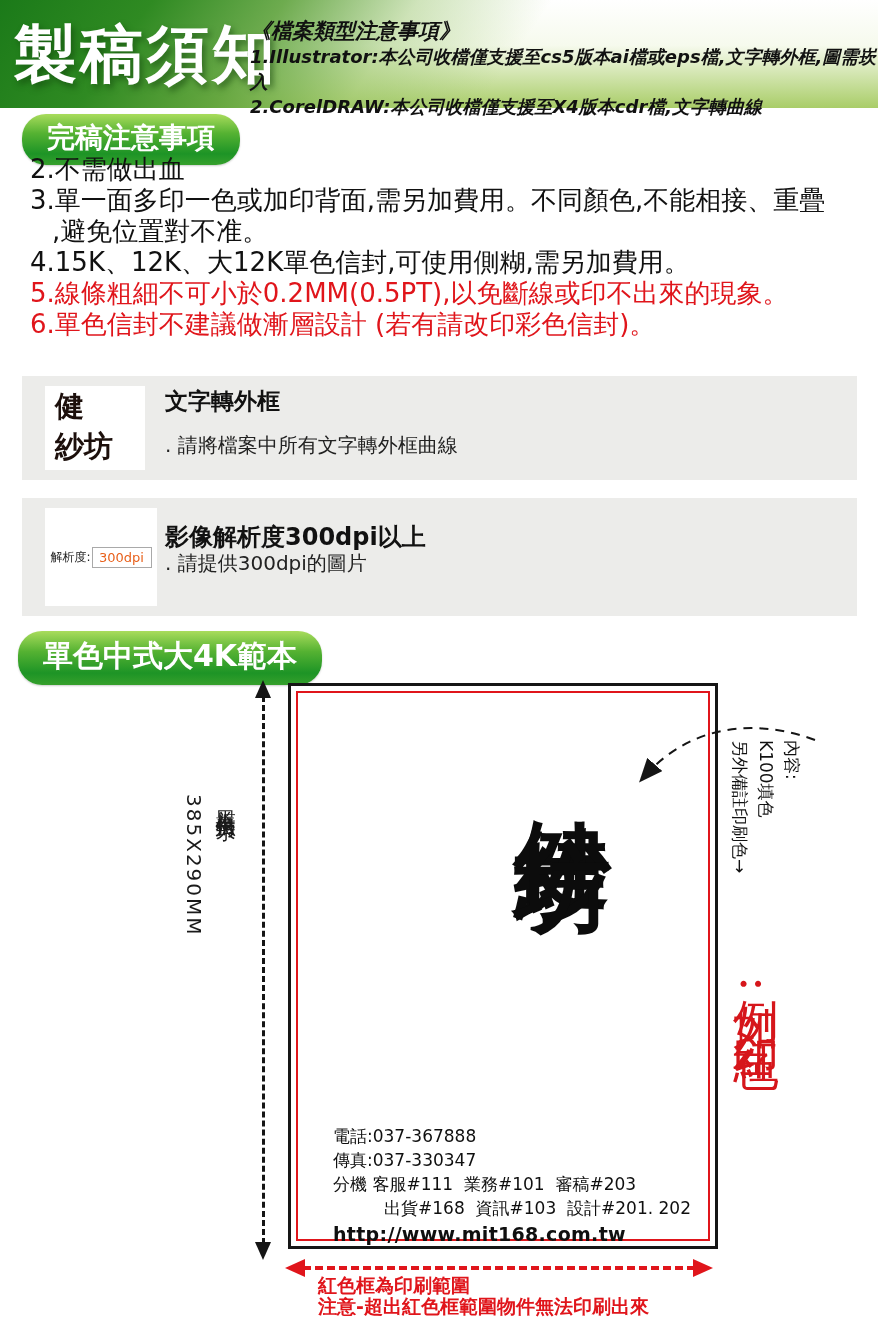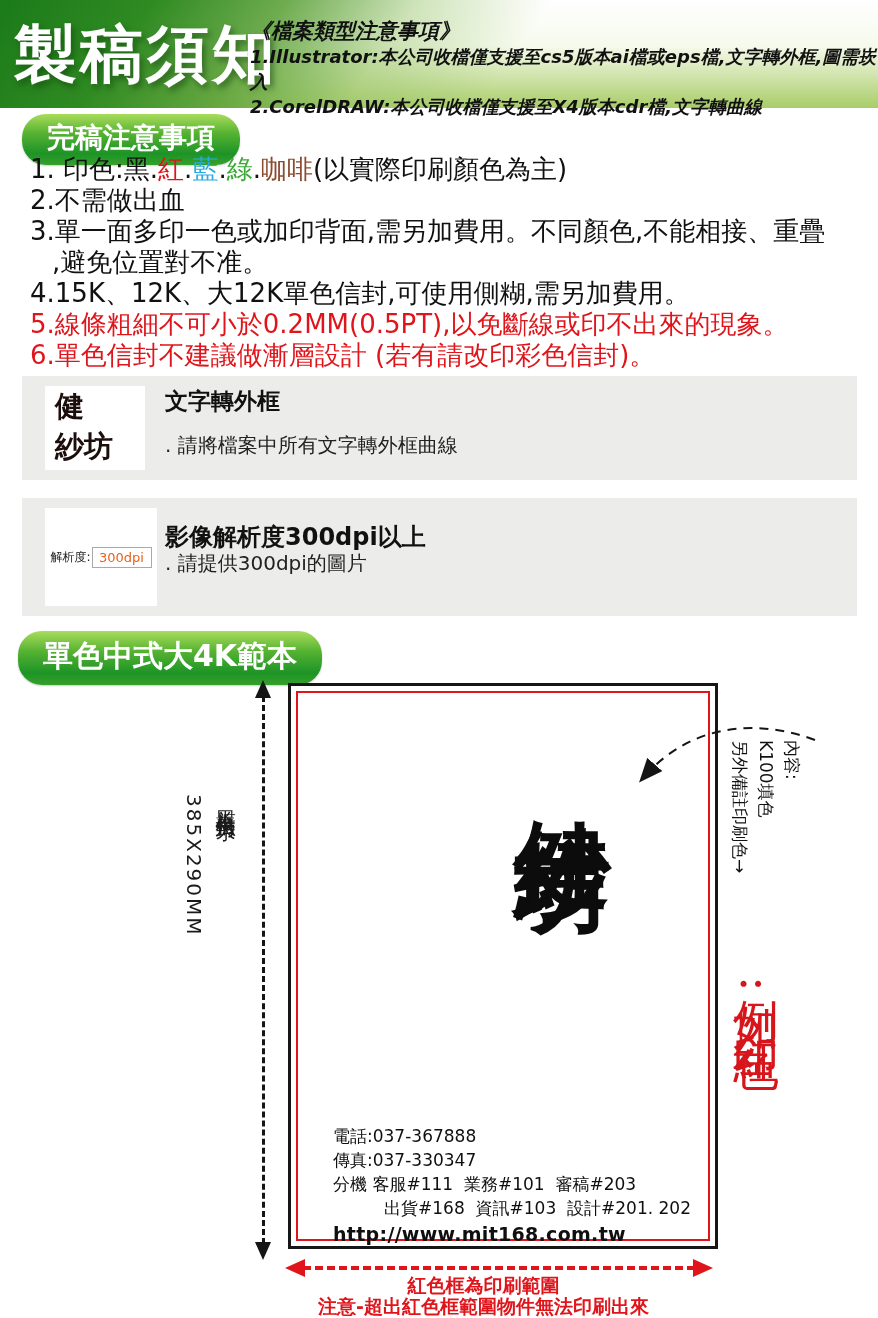--- a/index.html
+++ b/index.html
@@ -74,40 +74,39 @@
   .contact{position:absolute;left:333px;top:446px;font-size:17px;line-height:24px;color:#0f0f0f;}
   .contact div{white-space:pre;}
   .contact .indent{padding-left:51px;}
   .contact .url{font-weight:bold;font-size:19px;margin-top:2px;letter-spacing:0.3px;}
   .range-arrow{position:absolute;left:303px;top:588px;width:392px;border-top:4px dashed #e0151b;}
   .range-arrow-left{left:285px;top:581px;border-top:9px solid transparent;border-bottom:9px solid transparent;
     border-right:20px solid #e0151b;}
   .range-arrow-right{left:693px;top:581px;border-top:9px solid transparent;border-bottom:9px solid transparent;
     border-left:20px solid #e0151b;}
   .range-captions{position:absolute;left:318px;top:597px;color:#e0151b;font-weight:bold;
-    font-size:19px;line-height:21px;text-align:center;}
+    font-size:19px;line-height:21px;}
 </style>
 </head>
 <body>
 
 <div class="page">
 
   <div class="header">
     <div class="header-title">製稿須知</div>
     <div class="header-notice">
       <div class="notice-title">《檔案類型注意事項》</div>
       <div class="notice-line">1.Illustrator:本公司收檔僅支援至cs5版本ai檔或eps檔,文字轉外框,圖需崁入</div>
       <div class="notice-line">2.CorelDRAW:本公司收檔僅支援至X4版本cdr檔,文字轉曲線</div>
     </div>
   </div>
 
   <div class="pill pill1">完稿注意事項</div>
 
   <div class="notes">
-    <div><span>1. 印色:黑</span><span>.</span><span class="c-red">紅</span><span>.</span><span class="c-blue">藍</span><span>.</span><span class="c-green">綠</span><span>.</span><span class="c-brown">咖啡</span><span>(以實際印刷顏色為主)</span></div>
     <div>2.不需做出血</div>
     <div>3.單一面多印一色或加印背面,需另加費用。不同顏色,不能相接、重疊</div>
     <div class="note-cont">,避免位置對不准。</div>
     <div>4.15K、12K、大12K單色信封,可使用側糊,需另加費用。</div>
     <div class="red-line">5.線條粗細不可小於0.2MM(0.5PT),以免斷線或印不出來的現象。</div>
     <div class="red-line">6.單色信封不建議做漸層設計 (若有請改印彩色信封)。</div>
   </div>
 
   <div class="note-box box1">
     <div class="card card1">

